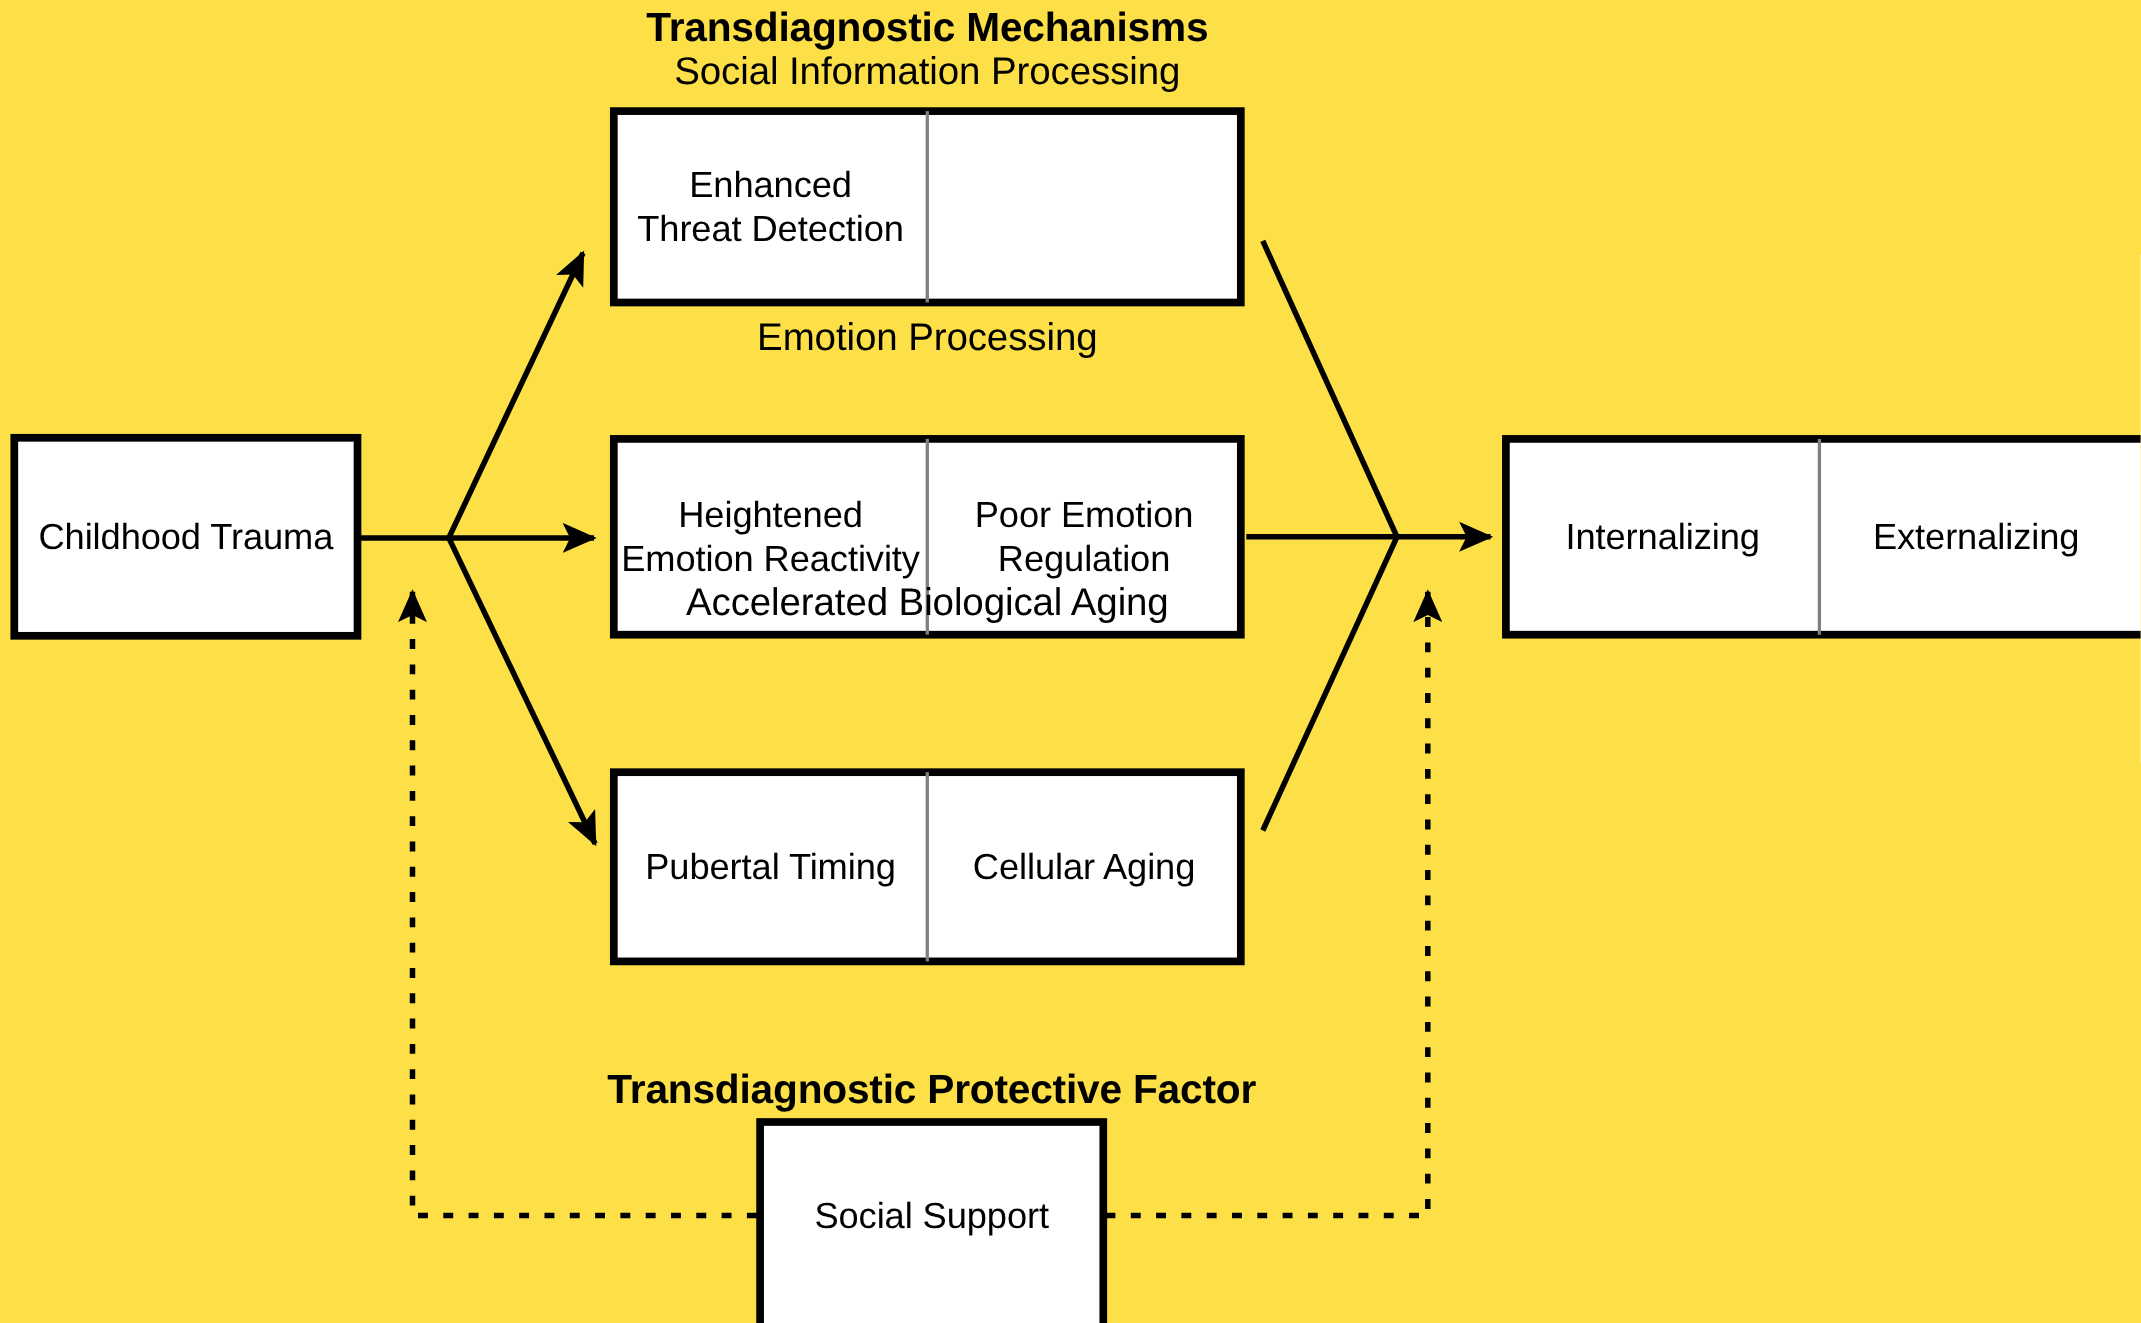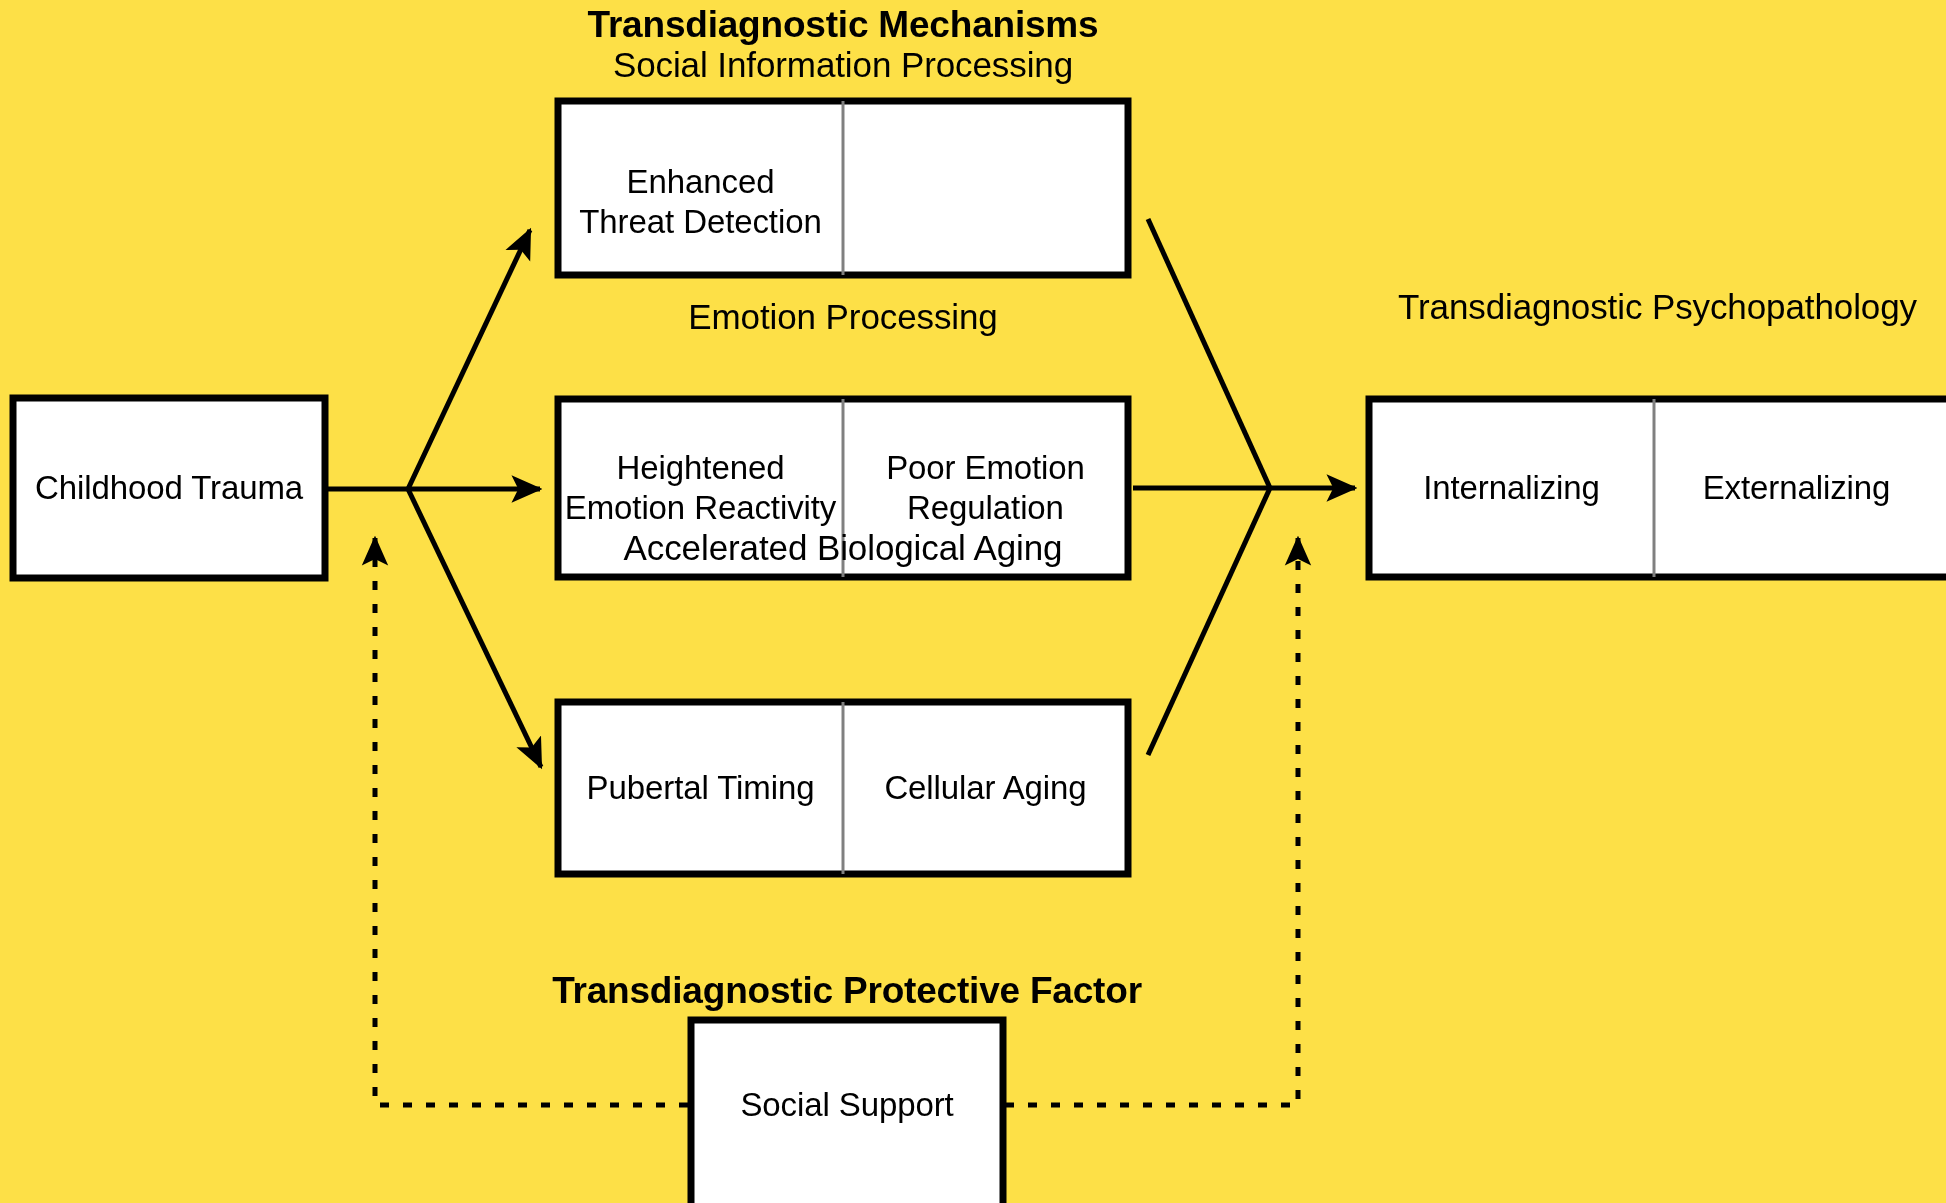--- a/index.html
+++ b/index.html
@@ -112,26 +112,26 @@
     <rect x="1369" y="399" width="600" height="178" fill="#ffffff" stroke="#000000" stroke-width="7"></rect>
     <line x1="1654" y1="399" x2="1654" y2="577" stroke="#808080" stroke-width="3"></line>
 
     <rect x="691" y="1020" width="312" height="190" fill="#ffffff" stroke="#000000" stroke-width="7"></rect>
   </svg>
 
   <div class="main-title" style="left:463px; top:2px; width:760px;">Transdiagnostic Mechanisms</div>
 
   <div class="section-title" style="left:463px; top:44px; width:760px;">Social Information Processing</div>
 
-  <div class="box-text centerer" style="left:560px; top:117px; width:281px; height:170px;">
+  <div class="box-text centerer" style="left:560px; top:103px; width:281px; height:170px;">
     <span>Enhanced
 Threat Detection</span>
   </div>
 
-  <div class="section-title" style="left:463px; top:286px; width:760px;margin-top:10px;">Emotion Processing</div>
+  <div class="section-title" style="left:463px; top:286px; width:760px;">Emotion Processing</div>
 
   <div class="box-text centerer" style="left:560px; top:401px; width:281px; height:174px;">
     <span>Heightened
 Emotion Reactivity</span>
   </div>
   <div class="box-text centerer" style="left:845px; top:401px; width:281px; height:174px;">
     <span>Poor Emotion
 Regulation</span>
   </div>
 
@@ -141,21 +141,20 @@
     <span>Pubertal Timing</span>
   </div>
   <div class="box-text centerer" style="left:845px; top:704px; width:281px; height:168px;">
     <span>Cellular Aging</span>
   </div>
 
   <div class="box-text centerer" style="left:15px; top:400px; width:308px; height:176px;">
     <span>Childhood Trauma</span>
   </div>
 
-  <div class="section-title" style="left:1369px; top:286px; width:577px;">Transdiagnostic Psychopathology</div>
 
   <div class="box-text centerer" style="left:1371px; top:401px; width:281px; height:174px;">
     <span>Internalizing</span>
   </div>
   <div class="box-text centerer" style="left:1656px; top:401px; width:281px; height:174px;">
     <span>Externalizing</span>
   </div>
 
   <div class="group-title" style="left:407px; top:968px; width:880px;">Transdiagnostic Protective Factor</div>
 

